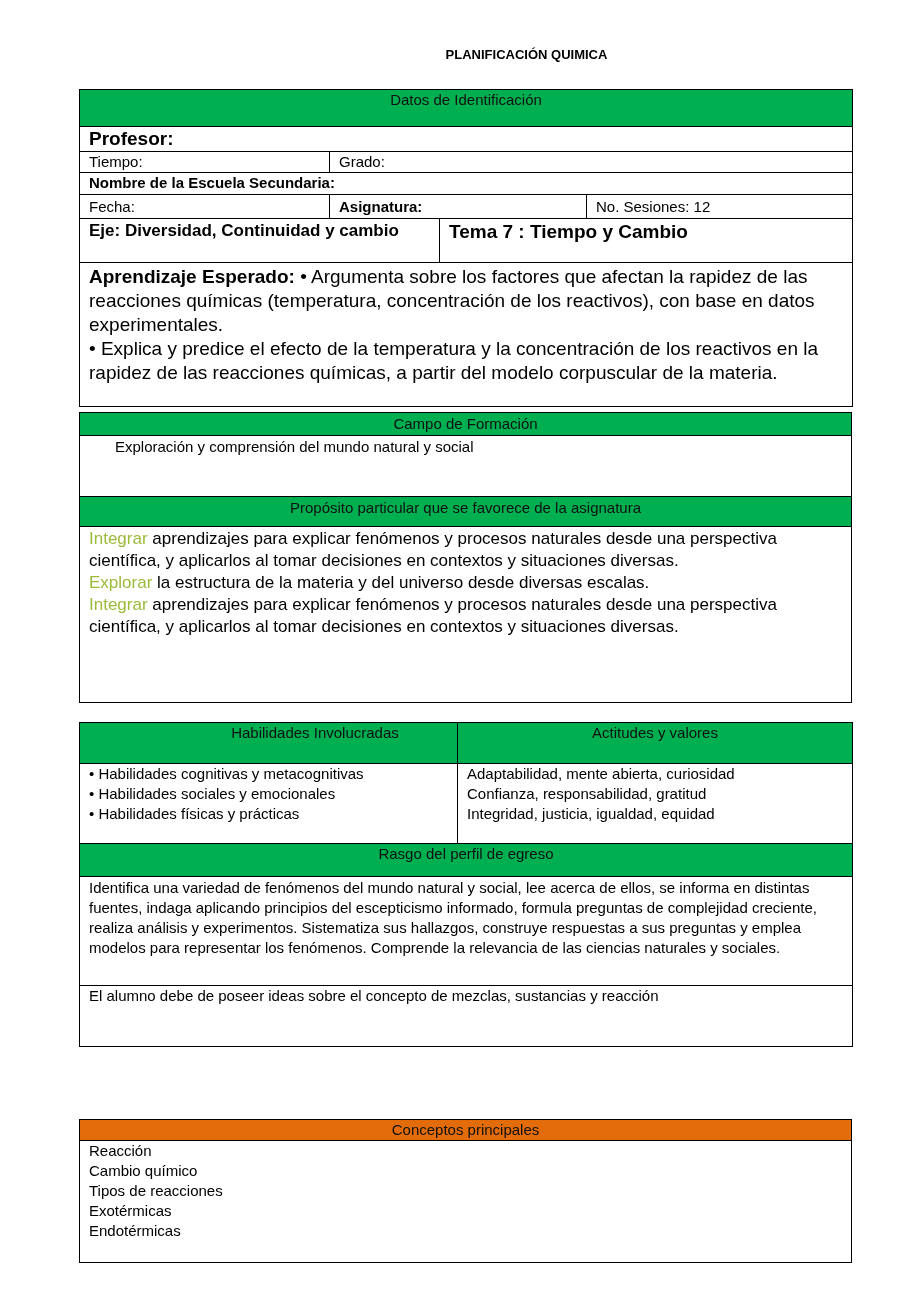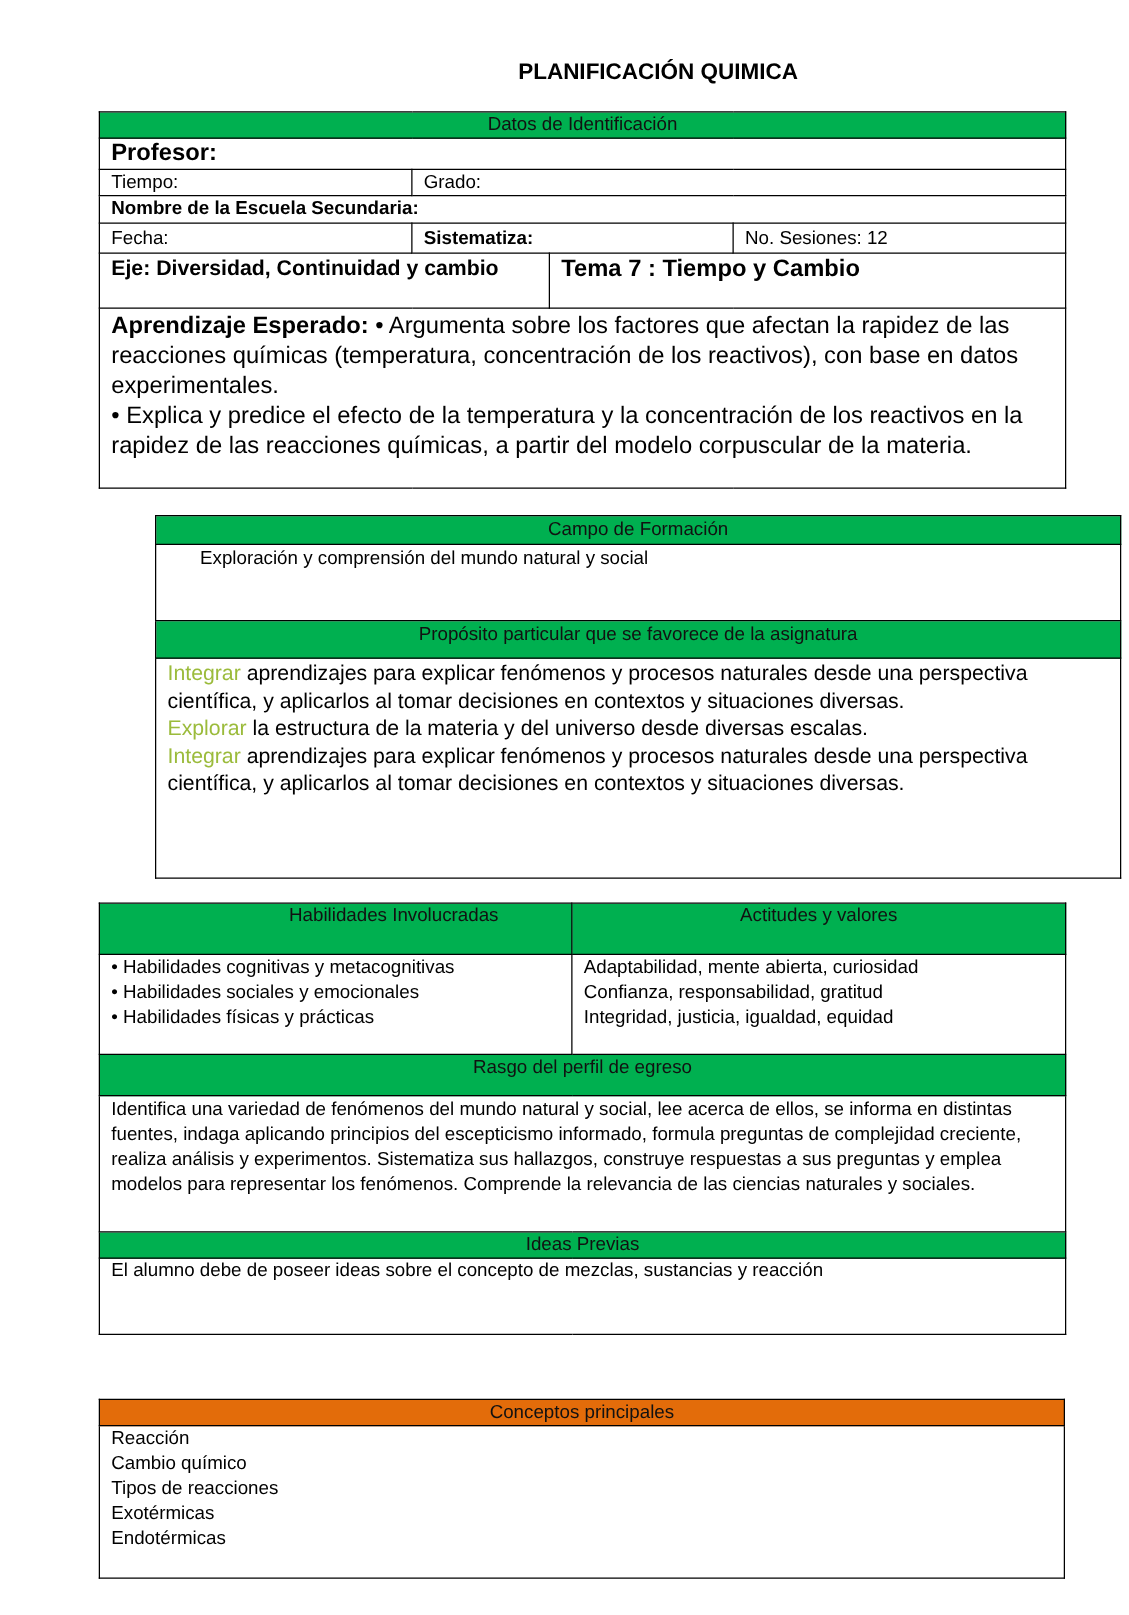--- a/index.html
+++ b/index.html
@@ -2,21 +2,21 @@
 <html><head>
 <meta charset="utf-8">
 <style>
   html, body { margin:0; padding:0; background:#ffffff; }
   body {
     width:903px; height:1292px; position:relative; overflow:hidden;
     font-family:"Liberation Sans", sans-serif; color:#000;
   }
   .title {
     position:absolute; left:0; width:903px; top:47px;
-    text-align:center; font-weight:bold; font-size:18px;
+    text-align:center; font-weight:bold; font-size:13px;
     padding-left:150px; box-sizing:border-box;
   }
   table { border-collapse:collapse; position:absolute; left:79px; width:773px; table-layout:fixed; }
   td { border:1px solid #000; padding:0 9px; vertical-align:top; font-size:15px; line-height:20px; }
   .hdr { background:#00b050; text-align:center; font-size:15px; line-height:20px; padding:0; color:#111; }
   .hdr-orange { background:#e36c0a; text-align:center; font-size:15px; line-height:20px; padding:0; color:#111; }
   .big { font-size:19px; font-weight:bold; line-height:24px; }
   .bold { font-weight:bold; }
   .lg { font-size:19px; line-height:24px; }
   .olive { color:#9bbb3b; font-weight:normal; }
@@ -28,52 +28,52 @@
 <div class="title">PLANIFICACIÓN QUIMICA</div>
 
 <table style="top:89px;">
   <colgroup>
       <col style="width:250px">
       <col style="width:110px">
       <col style="width:147px">
       <col style="width:266px">
     </colgroup>
   <tbody>
-      <tr style="height:21px">
+      <tr style="height:37px">
         <td colspan="4" class="hdr">Datos de Identificación</td>
       </tr>
   <tr style="height:24px">
         <td colspan="4" class="big">Profesor:</td>
       </tr>
   <tr style="height:20px">
     <td>Tiempo:</td>
     <td colspan="3">Grado:</td>
   </tr>
   <tr style="height:22px">
         <td colspan="4" class="bold">Nombre de la Escuela Secundaria:</td>
       </tr>
   <tr style="height:24px">
     <td style="line-height:23px">Fecha:</td>
-    <td colspan="2" class="bold" style="line-height:23px">Sistematiza:</td>
+    <td colspan="2" class="bold" style="line-height:23px">Asignatura:</td>
     <td style="line-height:23px">No. Sesiones: 12</td>
   </tr>
   <tr style="height:44px">
     <td colspan="2" class="bold" style="font-size:17px;line-height:21px;padding-top:1px">Eje: Diversidad, Continuidad y cambio</td>
     <td colspan="2" class="bold" style="font-size:19px;line-height:26px;padding-top:0">Tema 7 : Tiempo y Cambio</td>
   </tr>
   <tr style="height:144px">
     <td colspan="4" class="lg" style="padding-top:2px">
       <span class="bold">Aprendizaje Esperado:</span><span> • Argumenta sobre los factores que afectan la rapidez de las reacciones químicas (temperatura, concentración de los reactivos), con base en datos experimentales.</span><br>
       <span>• Explica y predice el efecto de la temperatura y la concentración de los reactivos en la rapidez de las reacciones químicas, a partir del modelo corpuscular de la materia.</span>
     </td>
   </tr>
 </tbody>
   </table>
 
-<table style="top:412px;margin-left:45px;">
+<table style="top:412px;">
   <tbody>
       <tr style="height:23px">
         <td class="hdr" style="line-height:22px">Campo de Formación</td>
       </tr>
   <tr style="height:61px">
         <td style="padding-left:35px;padding-top:1px">Exploración y comprensión del mundo natural y social</td>
       </tr>
   <tr style="height:30px">
         <td class="hdr" style="line-height:22px;vertical-align:top">Propósito particular que se favorece de la asignatura</td>
       </tr>
@@ -110,23 +110,20 @@
       <div>Confianza, responsabilidad, gratitud</div>
       <div>Integridad, justicia, igualdad, equidad</div>
     </td>
   </tr>
   <tr style="height:33px">
         <td colspan="2" class="hdr" style="vertical-align:top">Rasgo del perfil de egreso</td>
       </tr>
   <tr style="height:109px">
         <td colspan="2" style="padding-top:1px">Identifica una variedad de fenómenos del mundo natural y social, lee acerca de ellos, se informa en distintas fuentes, indaga aplicando principios del escepticismo informado, formula preguntas de complejidad creciente, realiza análisis y experimentos. Sistematiza sus hallazgos, construye respuestas a sus preguntas y emplea modelos para representar los fenómenos. Comprende la relevancia de las ciencias naturales y sociales.</td>
       </tr>
-  <tr style="height:21px">
-        <td colspan="2" class="hdr">Ideas Previas</td>
-      </tr>
   <tr style="height:61px">
         <td colspan="2">El alumno debe de poseer ideas sobre el concepto de mezclas, sustancias y reacción</td>
       </tr>
 </tbody>
   </table>
 
 <table style="top:1119px;">
   <tbody>
       <tr style="height:21px">
         <td class="hdr-orange">Conceptos principales</td>

